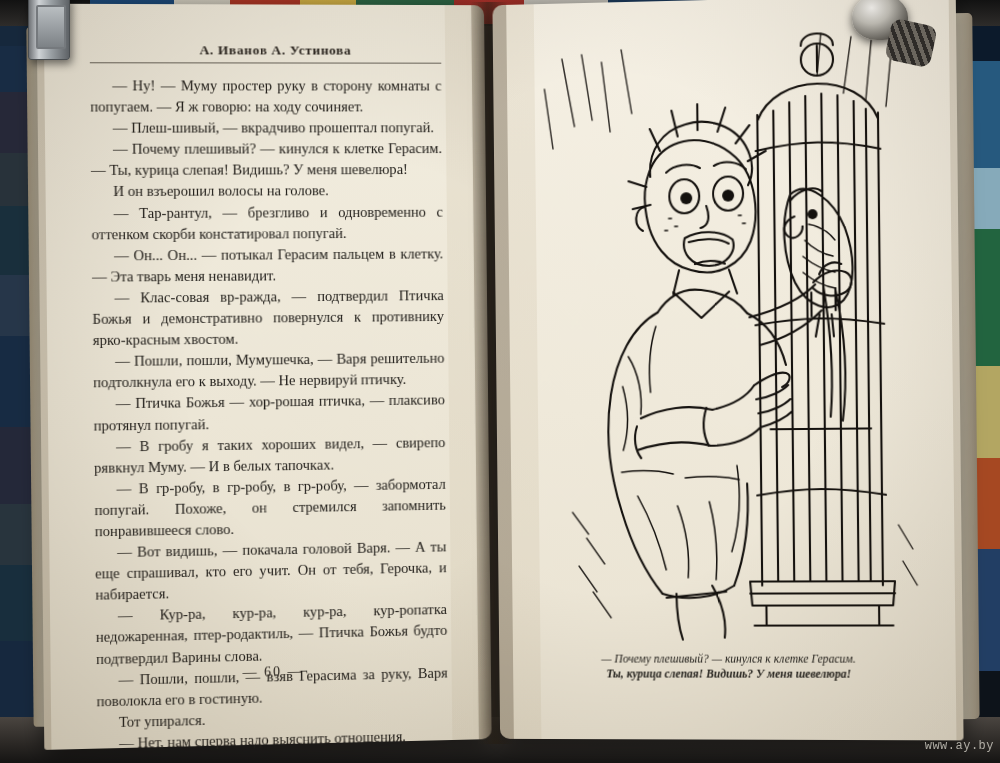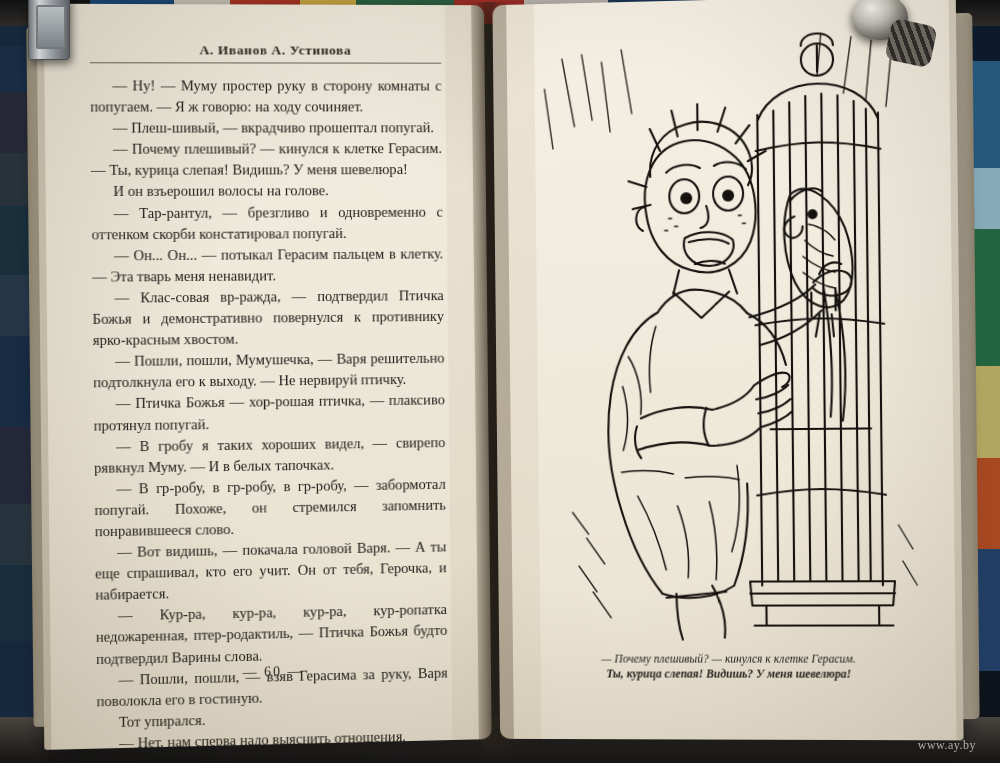--- a/index.html
+++ b/index.html
@@ -245,25 +245,25 @@
     left: 58px; top: 28px;
     width: 46px; height: 42px;
     background: repeating-linear-gradient(58deg,#2e2b28 0 4px,#6b665e 4px 8px);
     border-radius: 10px;
     transform: rotate(12deg);
   }
 
   
   .watermark {
     position: absolute;
-    right: 24px;
+    right: 6px;
     bottom: 10px;
     font-size: 12px;
     color: #c9c6bd;
-    font-family: Liberation Serif, serif;
+    font-family: Liberation Mono, monospace;
     letter-spacing: .5px;
     opacity: .85;
   }
 
   
   .shade-l {
     position: absolute; inset: 0;
     background: radial-gradient(ellipse at 75% 50%, rgba(0,0,0,0) 40%, rgba(60,45,25,.18) 100%);
     pointer-events: none;
     border-radius: 3px 10px 10px 3px;

